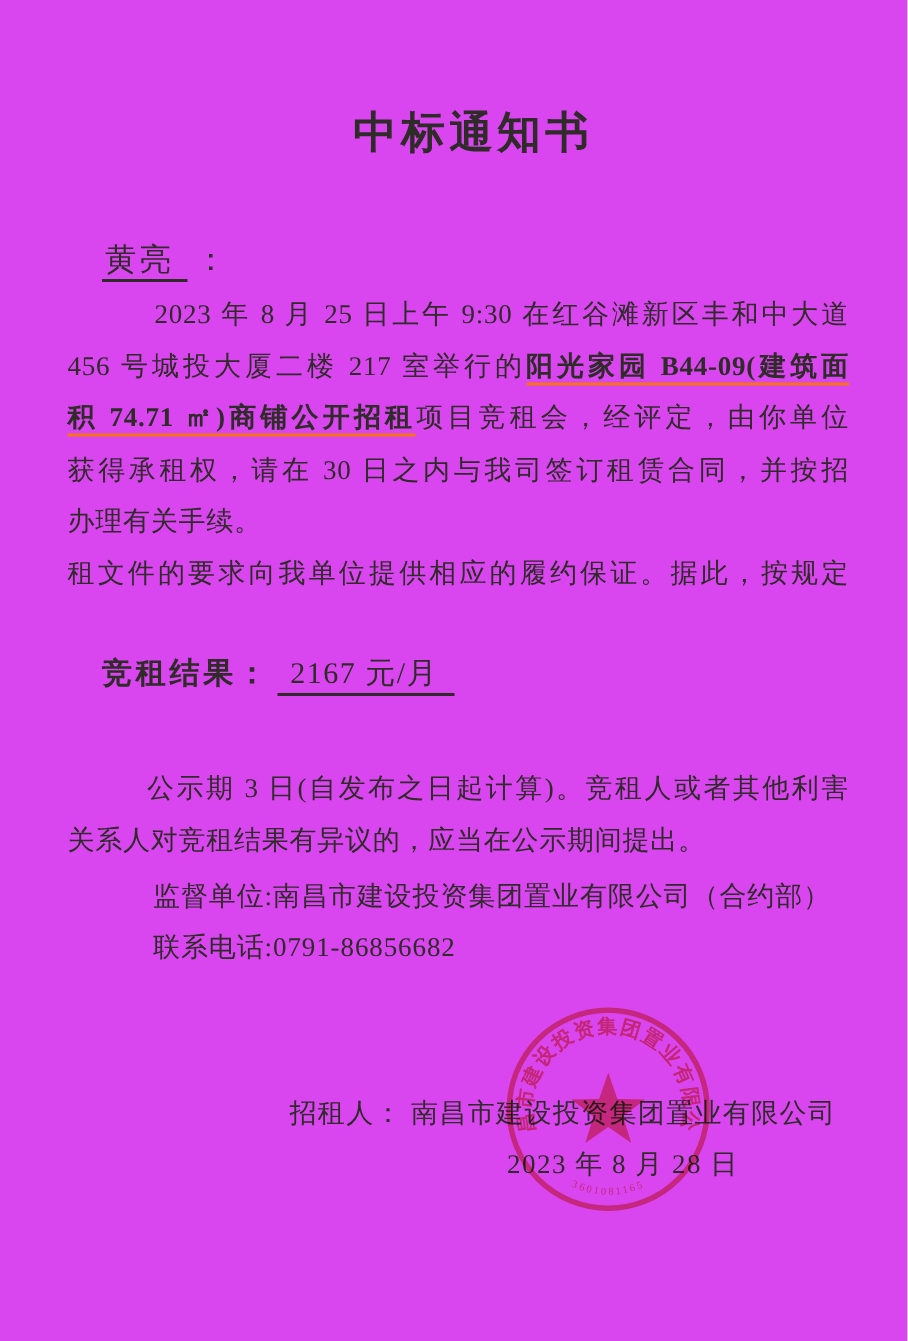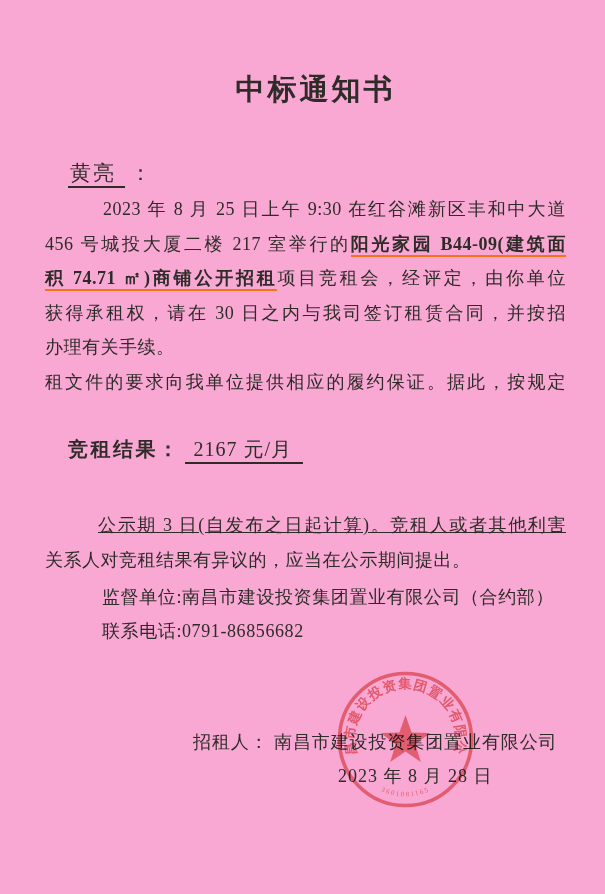--- a/index.html
+++ b/index.html
@@ -1,19 +1,19 @@
 <!DOCTYPE html>
 <html><head>
 <meta charset="utf-8">
 <style>
   html,body { margin:0; padding:0; background:#ffffff; }
   .page {
     position:relative;
     width:605px; height:894px;
-    background:#f9a8d4;
+    background:#d946ef;
     font-family:"Liberation Serif","DejaVu Serif",serif;
     color:#2e2b28;
     overflow:hidden;
   }
   .doc-title {
     position:absolute; top:70px; left:0; width:100%;
     box-sizing:border-box; padding-left:26px;
     text-align:center;
     font-size:29px; font-weight:bold; letter-spacing:3px;
     line-height:38px;
@@ -26,21 +26,21 @@
   .addr-colon { margin-left:5px; }
   .para {
     position:absolute; left:45px; width:521px;
     font-size:18px; line-height:34.5px;
   }
   .para1 { top:192px; }
   .publicity { top:508px; }
   .line { letter-spacing:0.5px; }
   .jl { text-align:justify; text-align-last:justify; }
   .indent1 { text-indent:58px; }
-  .indent2 { text-indent:53px;text-decoration:underline; }
+  .indent2 { text-indent:53px; }
   .hl { font-weight:bold; border-bottom:2px solid #f97316; padding-bottom:1px; }
   .result-line {
     position:absolute; top:432px; left:68px;
     font-size:20px; line-height:34px;
   }
   .result-label { font-weight:bold; letter-spacing:2.5px; }
   .result-value { border-bottom:2px solid #2e2b28; padding:0 11px 2px 9px; margin-left:4px; letter-spacing:1px; }
   .supervisor-line {
     position:absolute; top:580px; left:102px;
     font-size:18px; line-height:34px; letter-spacing:0.6px;

